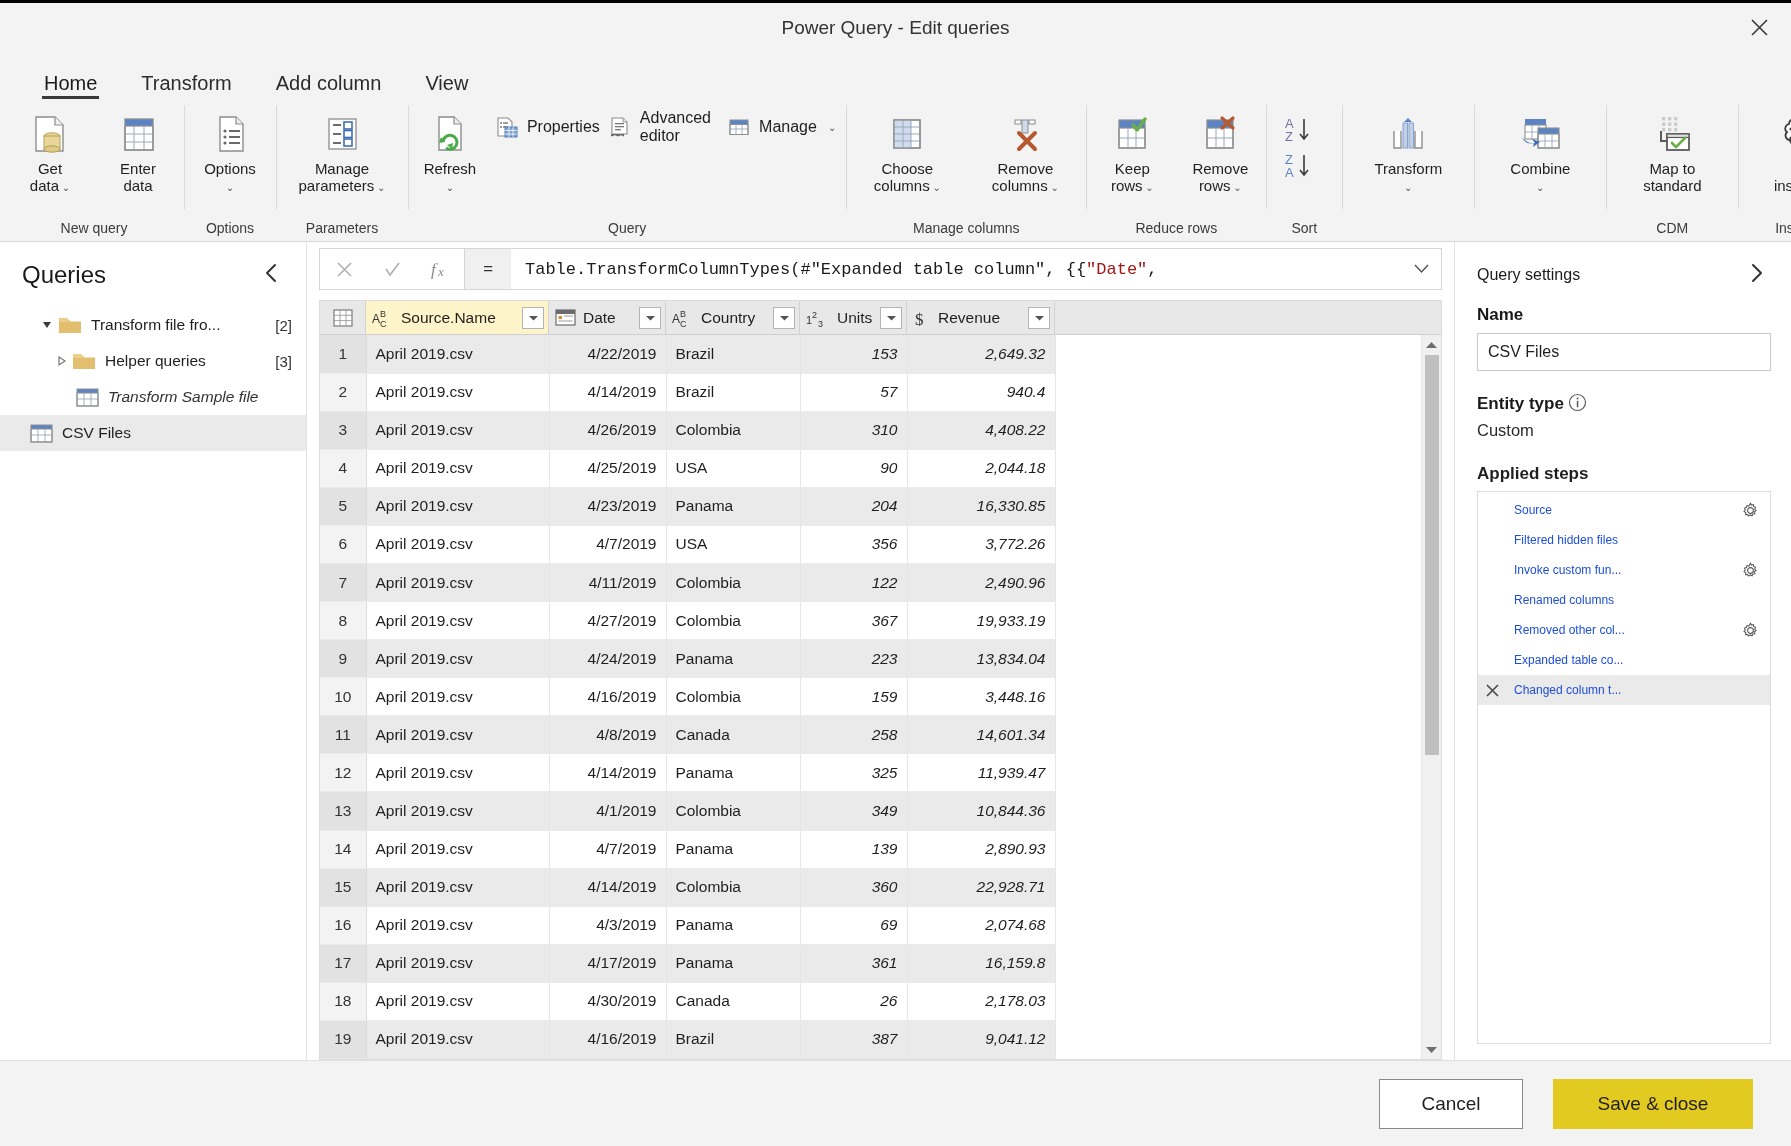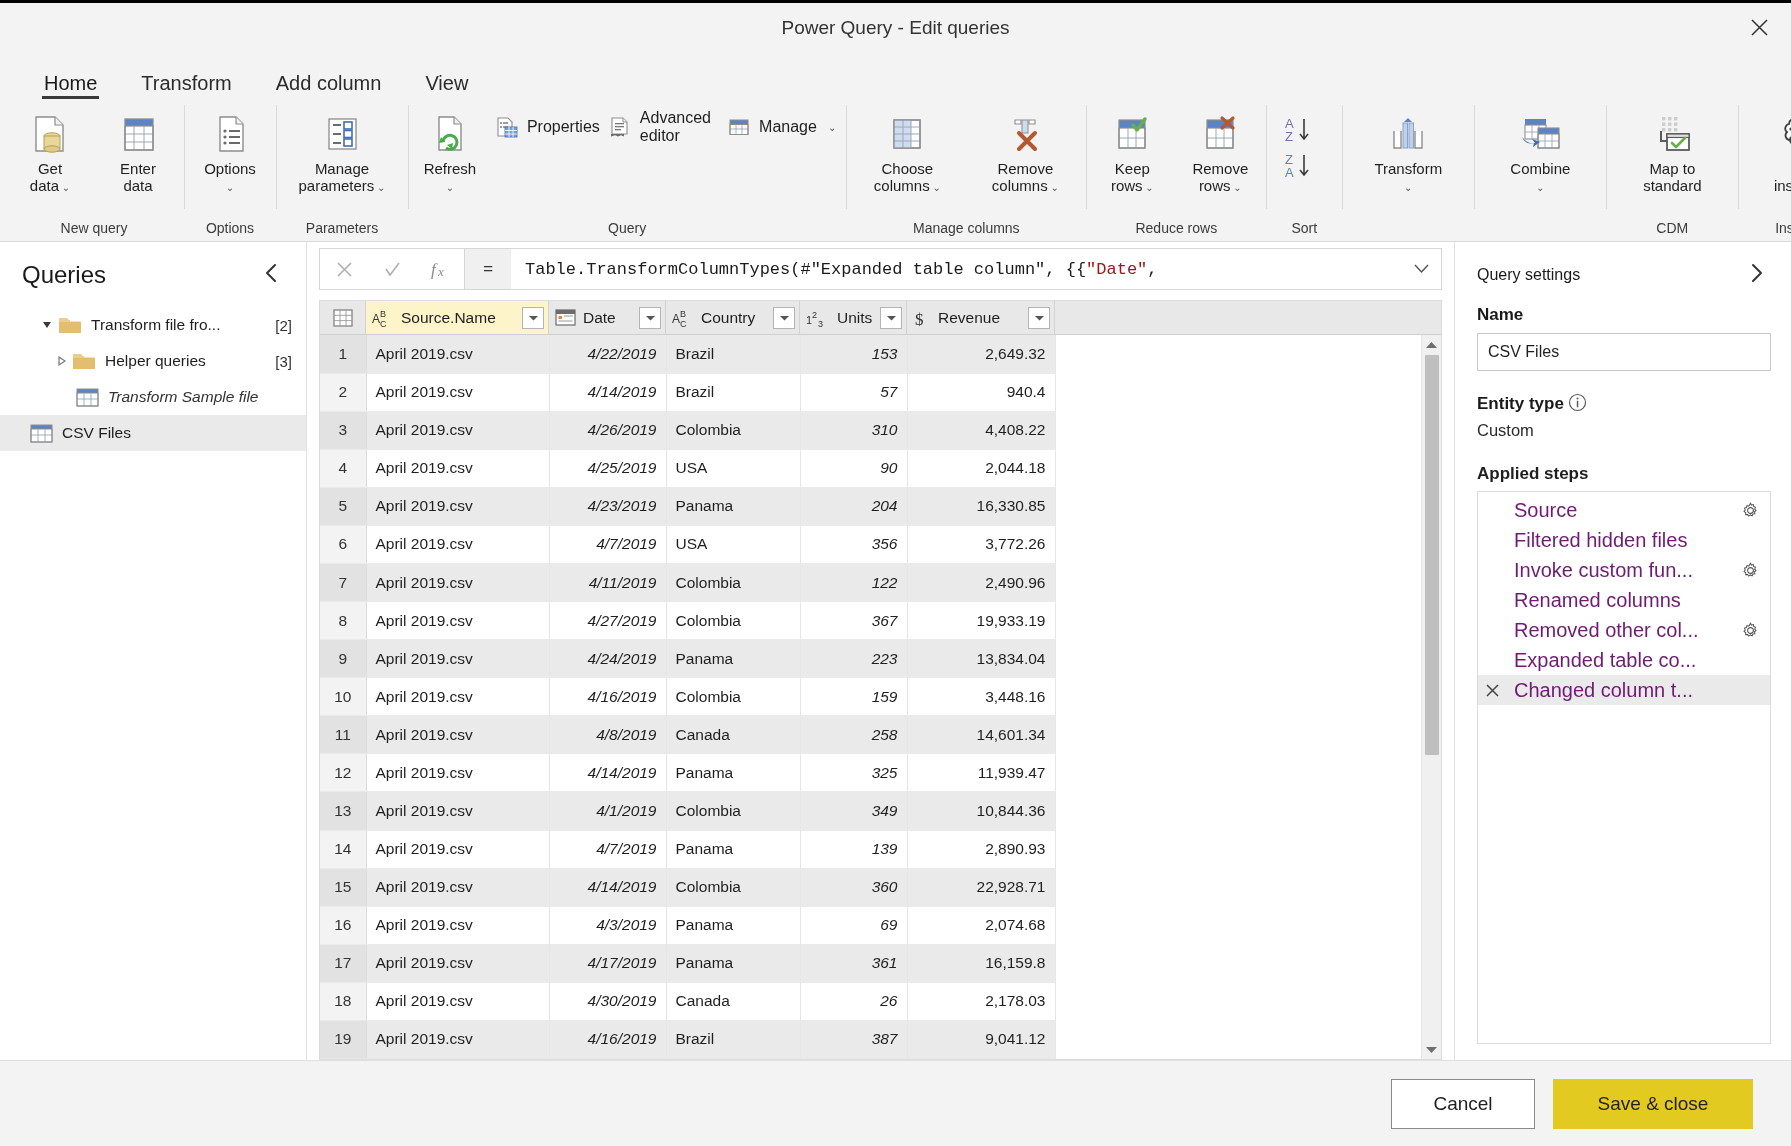--- a/index.html
+++ b/index.html
@@ -120,24 +120,24 @@
   .gbody { flex:1; display:flex; min-height:0; position:relative; overflow:hidden; }
   .gtable { border-collapse:collapse; }
   .gtable td { height:33px; font-size:15.5px; border-right:1px solid #e6e6e6;
                border-bottom:1px solid #eaeaea; padding:0 9px; white-space:nowrap;
                background:#fff; }
   .gtable tr.alt td { background:#eaeaea; }
   .gtable tr.alt td.rn { background:#e2e2e2; }
   .gtable td.rn { width:46px; text-align:center; color:#333; background:#f3f3f3;
                   border-right:1px solid #dcdcdc; }
   .gtable td.src { width:183px; }
-  .gtable td.dt  { width:117px; text-align:right; font-style:italic; }
+  .gtable td.dt  { width:117px; text-align:right; }
   .gtable td.ctry{ width:134px; }
   .gtable td.un  { width:107px; text-align:right; font-style:italic; }
-  .gtable td.rev { width:148px; text-align:right; }
+  .gtable td.rev { width:148px; text-align:right; font-style:italic; }
   .gfill { flex:1; background:#fff; }
   .vscroll { width:20px; flex:0 0 20px; background:#f0f0f0; border-left:1px solid #e6e6e6;
              display:flex; flex-direction:column; align-items:center; }
   .vscroll .ar { height:20px; display:flex; align-items:center; justify-content:center;
                  cursor:pointer; width:100%; }
   .vscroll .thumb { width:14px; background:#bfbfbf; border-radius:1px; cursor:pointer; }
   .vscroll .track { flex:1; width:100%; }
 
   
   .spane { width:336px; flex:0 0 336px; background:#fff; display:flex;
@@ -148,30 +148,30 @@
   .spane-head .expand { cursor:pointer; padding:2px 6px; }
   .slabel { font-size:17px; font-weight:bold; color:#1a1a1a; margin-bottom:8px; }
   .sinput { height:38px; border:1px solid #c9c9c9; background:#fff; width:100%;
             font-size:16px; padding:0 10px; color:#1f1f1f; font-family:"Liberation Sans",sans-serif;}
   .srow { display:flex; align-items:center; gap:4px; margin-top:22px; margin-bottom:6px; }
   .svalue { font-size:16.5px; color:#2b2b2b; }
   .steps-lbl { font-size:17px; font-weight:bold; margin-top:24px; margin-bottom:7px; }
   .steps { border:1px solid #dcdcdc; flex:1; margin-bottom:16px; overflow:hidden;
            padding-top:3px;}
   .step { display:flex; align-items:center; height:30px; padding-right:8px;
-          font-size:20px; color:#701a75; cursor:pointer; }
+          font-size:12px; color:#1d4ed8; cursor:pointer; }
   .step.sel { background:#eaeaea; }
   .step .del { width:28px; display:flex; justify-content:center; align-items:center; }
   .step .nm { flex:1; padding-left:8px; white-space:nowrap; overflow:hidden; }
   .step .gear { width:24px; display:flex; justify-content:center; cursor:pointer; }
 
   
   .footer { height:86px; flex:0 0 86px; background:#f3f3f3; border-top:1px solid #e0e0e0;
             display:flex; align-items:center; justify-content:flex-end; padding-right:38px;
-            gap:18px; }
+            gap:30px; }
   .btn { height:50px; min-width:144px; font-size:19px; cursor:pointer;
          display:flex; align-items:center; justify-content:center;
          font-family:"Liberation Sans", sans-serif; }
   .btn.cancel { background:#fff; border:1px solid #8a8a8a; color:#1f1f1f; }
   .btn.save { background:#e3ca21; border:1px solid #e3ca21; color:#1f1f1f; min-width:200px;}
 </style>
 </head>
 <body>
 
 <div class="app">

